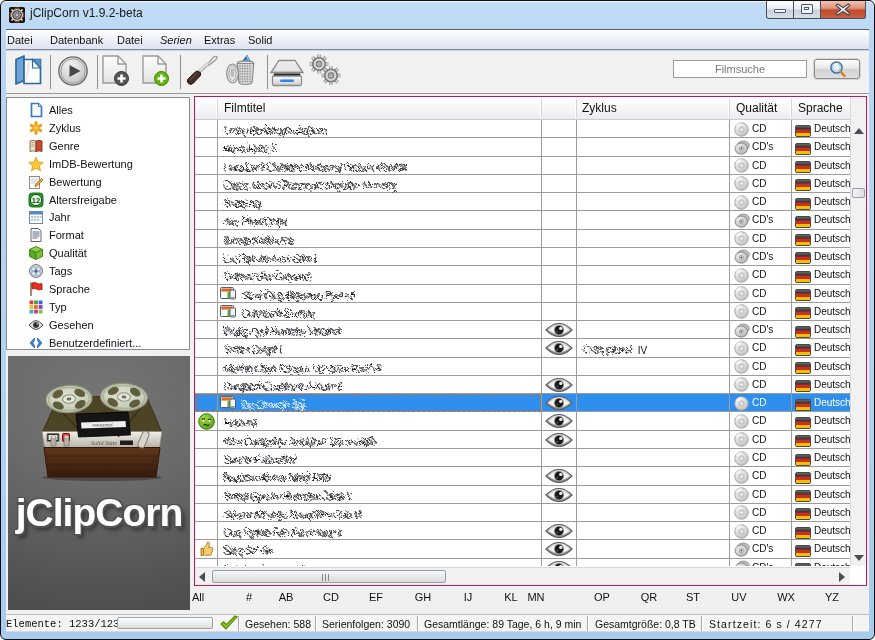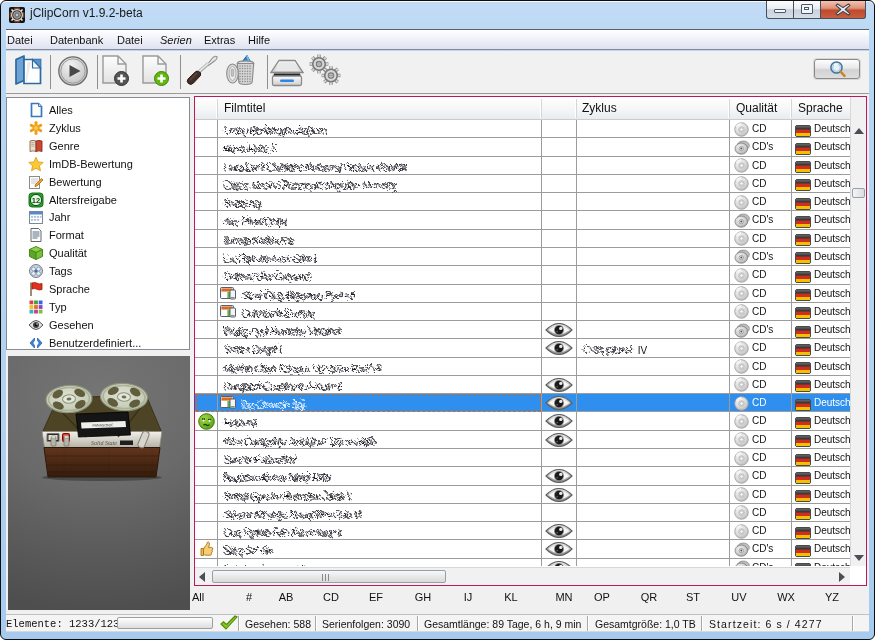--- a/index.html
+++ b/index.html
@@ -95,21 +95,21 @@
     <svg width="16" height="13" viewBox="0 0 16 13" style="position:absolute;left:14px;top:2px;">
       <path d="M2.5 1 L8 4.6 L13.5 1 L15 2.4 L10.2 6.5 L15 10.6 L13.5 12 L8 8.4 L2.5 12 L1 10.6 L5.8 6.5 L1 2.4 Z" fill="#eef1f4" stroke="#3e454e" stroke-width="1.1" stroke-linejoin="round"></path>
     </svg>
   </div>
 <div class="menubar">
 <span style="left:1px;">Datei</span>
 <span style="left:44px;">Datenbank</span>
 <span style="left:111px;">Datei</span>
 <span style="left:154px;font-style:italic;">Serien</span>
 <span style="left:198px;">Extras</span>
-<span style="left:242px;">Hilfe</span>
+<span style="left:242px;">Solid</span>
 </div>
 <div class="toolbar">
 <div class="tsep" style="left:44px;"></div>
 <div class="tsep" style="left:91px;"></div>
 <div class="tsep" style="left:174px;"></div>
 <div class="tsep" style="left:261px;"></div>
 <div class="abs" style="left:7px;top:3px;"><svg width="30" height="32" viewBox="0 0 30 32" style="">
         <path d="M3 5.5 L11 2 V26.5 L3 30 Z" fill="#6fa3d4" stroke="#2b6aa3" stroke-width="1.7" stroke-linejoin="round"></path>
 <path d="M11 5.5 H27.5 V29.5 H11 Z" fill="#ffffff" stroke="#2b6aa3" stroke-width="1.7"></path>
 <path d="M19.5 5.5 h8 v8.5 Z" fill="#5b93c9"></path>
@@ -256,20 +256,21 @@
         <line x1="18.8" y1="17.3" x2="16.3" y2="14.8" stroke="#8a8a8a" stroke-width="3.4"></line>
         <line x1="18.8" y1="17.3" x2="16.3" y2="14.8" stroke="#d8d8d8" stroke-width="1.8"></line>
         <line x1="23.0" y1="15.5" x2="23.0" y2="12.1" stroke="#8a8a8a" stroke-width="3.4"></line>
         <line x1="23.0" y1="15.5" x2="23.0" y2="12.1" stroke="#d8d8d8" stroke-width="1.8"></line>
         <line x1="27.2" y1="17.3" x2="29.7" y2="14.8" stroke="#8a8a8a" stroke-width="3.4"></line>
         <line x1="27.2" y1="17.3" x2="29.7" y2="14.8" stroke="#d8d8d8" stroke-width="1.8"></line>
         <circle cx="23" cy="21.5" r="6.24" fill="#d8d8d8" stroke="#7a7a7a" stroke-width="1.6"></circle>
         <circle cx="23" cy="21.5" r="2.56" fill="#f0f0f0" stroke="#7a7a7a" stroke-width="1.4"></circle>
         <path d="M23 18.94 v5.12 M20.44 21.5 h5.12" stroke="#9a9a9a" stroke-width="1"></path>
       </svg></div>
+<div class="abs" style="left:667px;top:9px;width:134px;height:18px;background:#fff;border:1px solid #9a9aa2;text-align:center;font-size:11px;color:#7a7a7a;padding-top:2px;">Filmsuche</div>
 <div class="abs" style="left:808px;top:8px;width:46px;height:20px;background:linear-gradient(180deg,#fefefe,#e8e8e8 45%,#d2d2d2 55%,#dedede);border:1px solid #8a8a8a;border-radius:3px;box-shadow:0 0 0 1px #d8d8d8;">
       <div class="abs" style="left:12px;top:-1px;"><svg width="22" height="22" viewBox="0 0 22 22" style="">
           <circle cx="9.5" cy="8.5" r="5.6" fill="#d4e8f4" stroke="#46719c" stroke-width="1.5"></circle>
 <circle cx="9.5" cy="8.5" r="3.9" fill="#e4f1f9" stroke="#9cc4dd" stroke-width="1"></circle>
 <path d="M13.6 12.6 L17.5 16.8" stroke="#c8862e" stroke-width="2.6" stroke-linecap="round"></path>
 <path d="M7 6.2 q1.8-1.8 4-1" stroke="#fff" stroke-width="1.2" fill="none"></path>
         </svg></div>
     </div>
 </div>
 <div class="content">
@@ -424,20 +425,21 @@
 <ellipse cx="19.5" cy="56" rx="2.5" ry="1.3" fill="#e8e4da" stroke="#8a867c" stroke-width="0.6"></ellipse>
 </g>
 <g>
 <rect x="30" y="56" width="5" height="9" rx="1" fill="#b8b4aa" stroke="#6e6a60" stroke-width="0.7"></rect>
 <ellipse cx="32.5" cy="56" rx="2.5" ry="1.3" fill="#e8e4da" stroke="#8a867c" stroke-width="0.6"></ellipse>
 </g>
 <rect x="106" y="50" width="7" height="17" rx="3" fill="#d8d5cc" stroke="#827e74" transform="rotate(22 109.5 58.5)"></rect>
 <text x="70" y="63.5" font-size="6" font-style="italic" text-anchor="middle" fill="#5a564e" font-family="Liberation Serif">Solid State</text>
 <rect x="86" y="59.5" width="13" height="4.5" fill="#1e1e1e"></rect>
         </svg></div>
+<div class="jcc">jClipCorn</div>
 </div>
 <div class="tbl">
 <div class="hdr">
 <div class="hsep" style="left:22px;"></div>
 <div class="hsep" style="left:346px;"></div>
 <div class="hsep" style="left:381px;"></div>
 <div class="hsep" style="left:534px;"></div>
 <div class="hsep" style="left:596px;"></div>
 <span style="left:29px;">Filmtitel</span>
 <span style="left:387px;">Zyklus</span>
@@ -1300,21 +1302,21 @@
 </div>
 <div class="alpha">
 <span style="left:-16px;">All</span>
 <span style="left:35px;">#</span>
 <span style="left:72px;">AB</span>
 <span style="left:117px;">CD</span>
 <span style="left:162px;">EF</span>
 <span style="left:209px;">GH</span>
 <span style="left:254px;">IJ</span>
 <span style="left:297px;">KL</span>
-<span style="left:350px;text-align:center;">MN</span>
+<span style="left:322px;text-align:center;">MN</span>
 <span style="left:388px;">OP</span>
 <span style="left:435px;">QR</span>
 <span style="left:479px;">ST</span>
 <span style="left:525px;">UV</span>
 <span style="left:572px;">WX</span>
 <span style="left:618px;">YZ</span>
 </div>
 <div class="status">
 <div class="t" style="left:0;font-family:Liberation Mono, monospace;">Elemente: 1233/1233</div>
 <div class="abs" style="left:111px;top:2px;width:96px;height:12px;border:1px solid #98a0a8;border-radius:2px;background:linear-gradient(180deg,#ffffff,#dcdcdc);"></div>
@@ -1323,15 +1325,15 @@
         </svg></div>
 <div class="ssep" style="left:232px;"></div>
 <div class="ssep" style="left:309px;"></div>
 <div class="ssep" style="left:411px;"></div>
 <div class="ssep" style="left:581px;"></div>
 <div class="ssep" style="left:695px;"></div>
 <div class="ssep" style="left:846px;"></div>
 <div class="t" style="left:239px;letter-spacing:0px;">Gesehen: 588</div>
 <div class="t" style="left:316px;letter-spacing:0px;">Serienfolgen: 3090</div>
 <div class="t" style="left:418px;letter-spacing:0px;">Gesamtlänge: 89 Tage, 6 h, 9 min</div>
-<div class="t" style="left:589px;letter-spacing:0px;">Gesamtgröße: 1,0 TB</div>
+<div class="t" style="left:589px;letter-spacing:0px;">Gesamtgröße: 0,8 TB</div>
 <div class="t" style="left:703px;letter-spacing:1.1px;">Startzeit: 6 s / 4277</div>
 </div>
 </div>
 </body></html>

